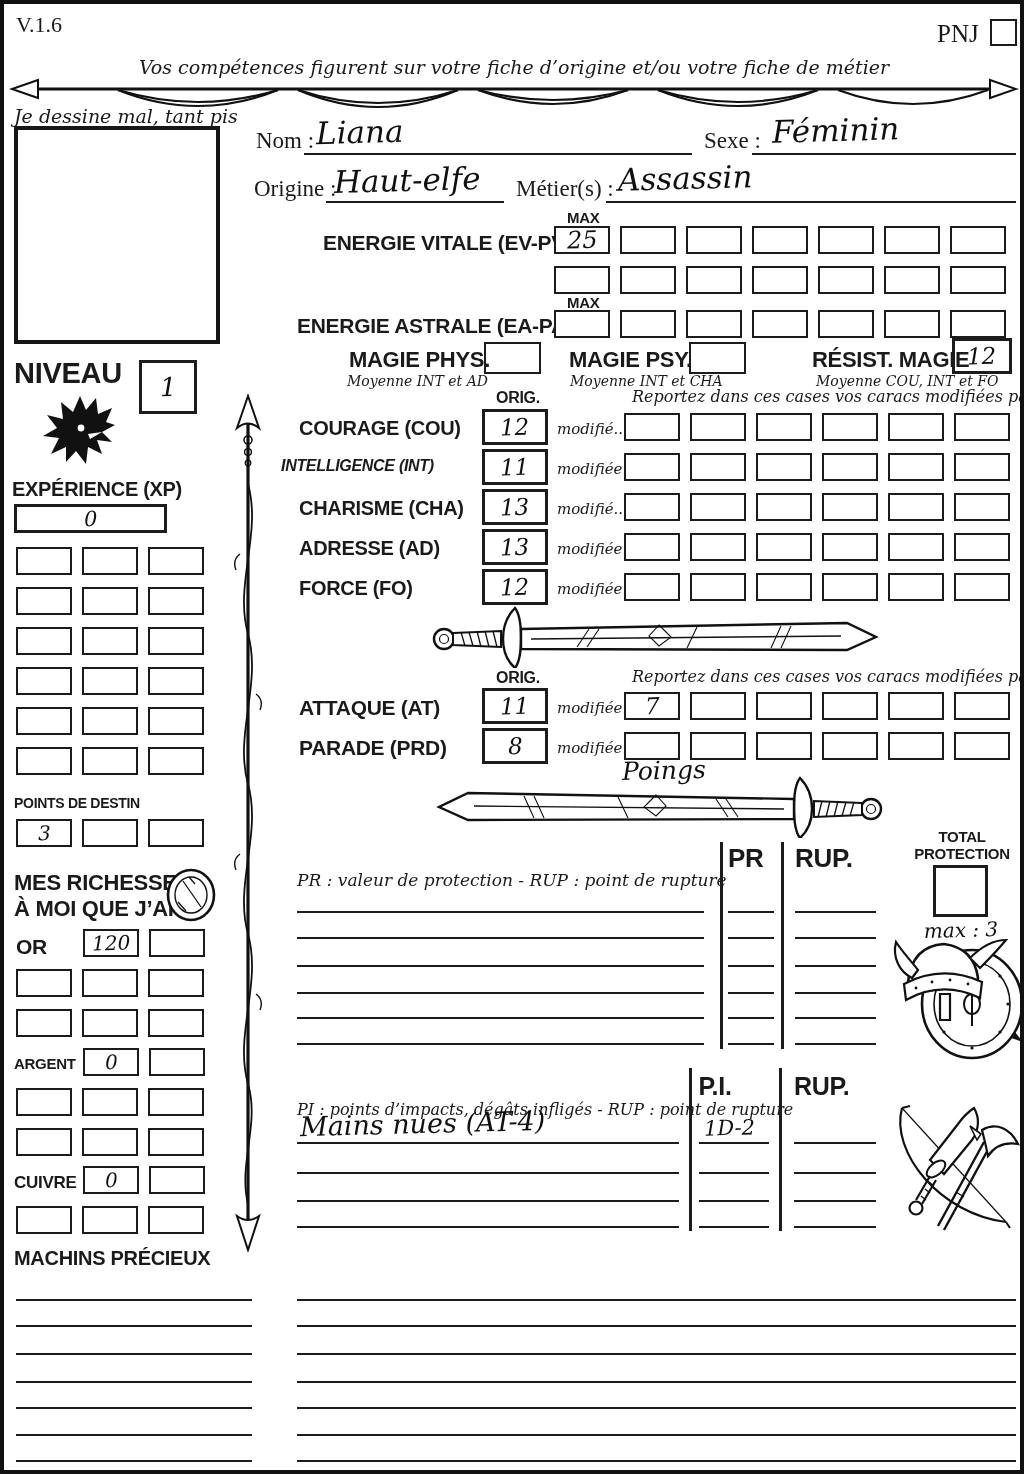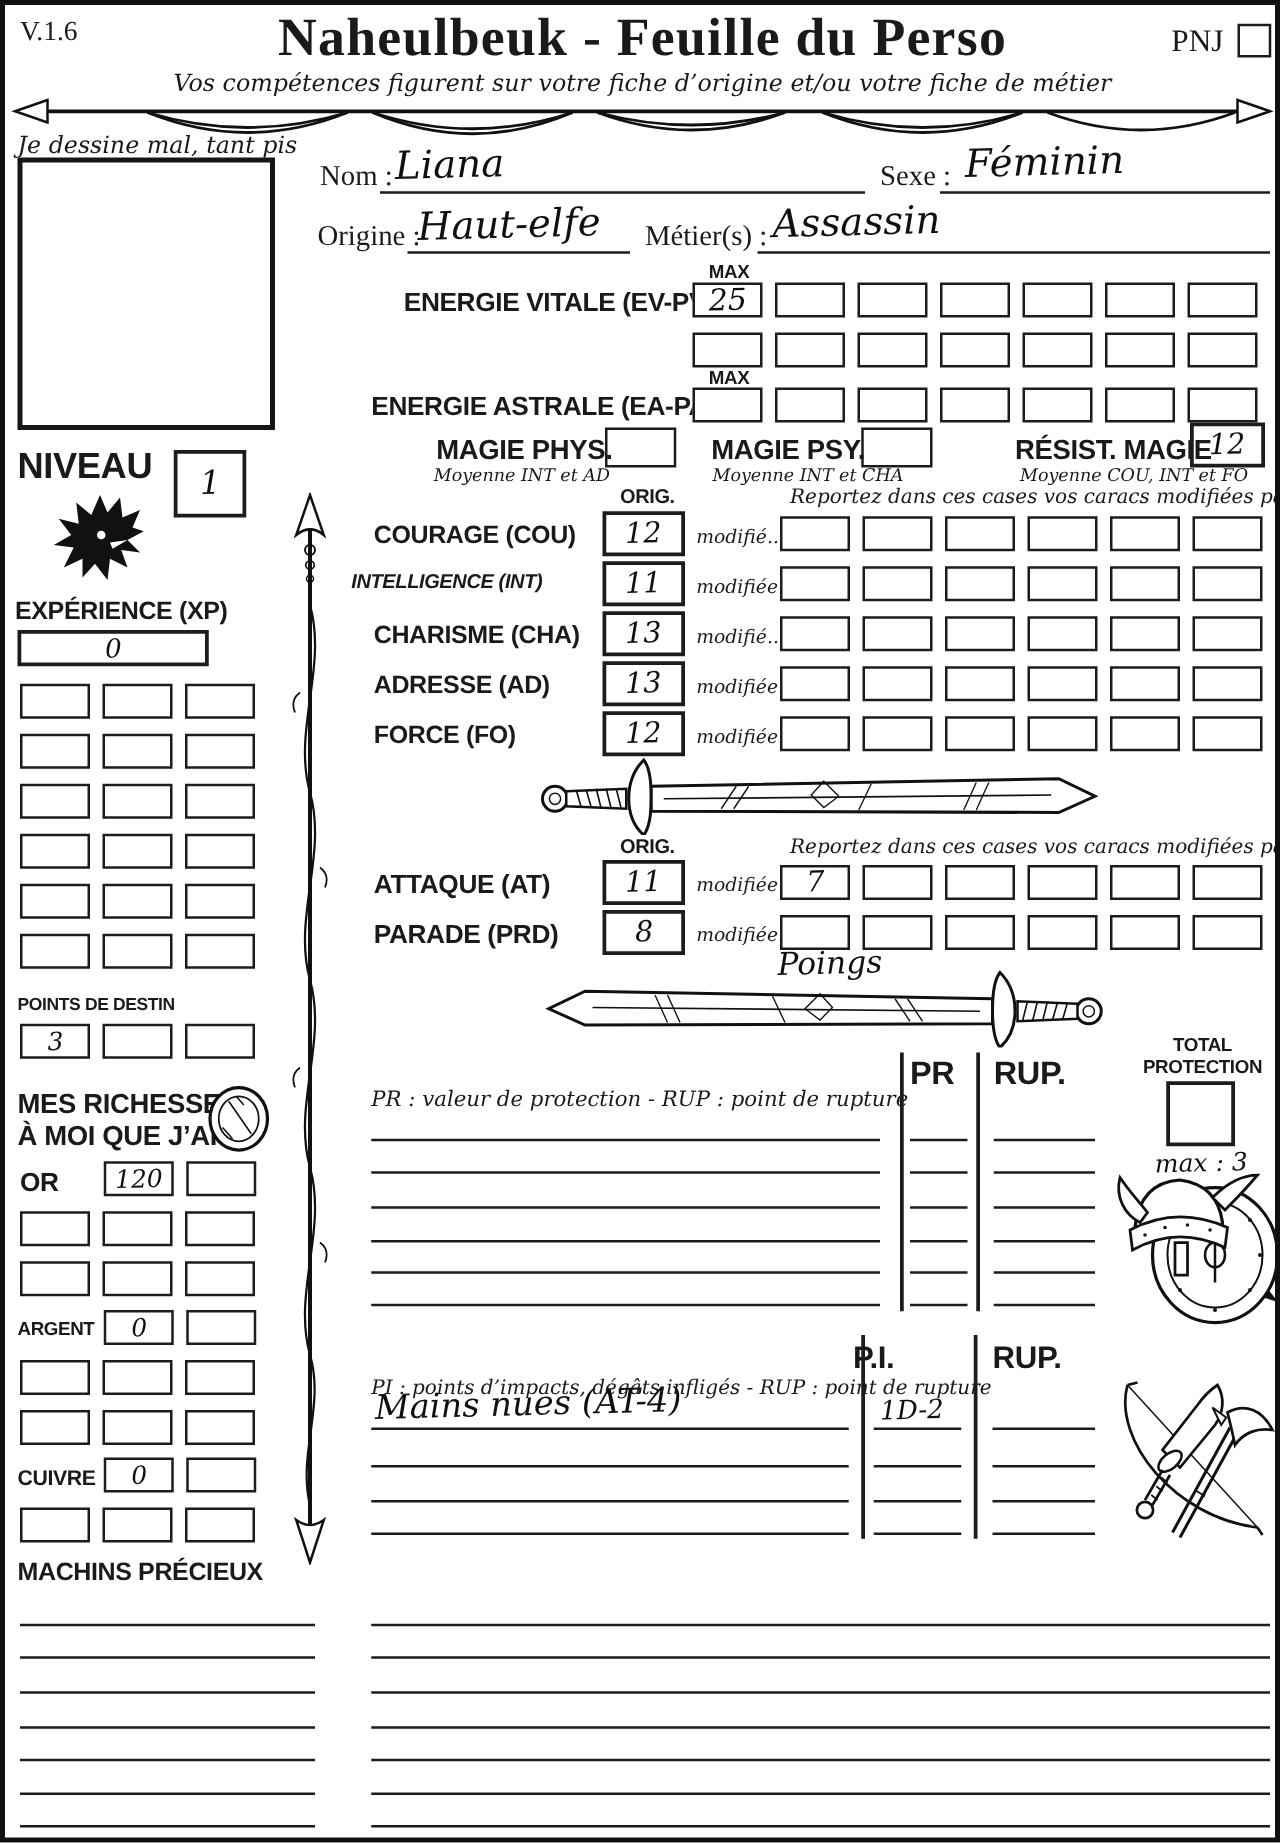--- a/index.html
+++ b/index.html
@@ -19,21 +19,20 @@
   .vline{position:absolute;width:2.5px;background:#1c1c1c;}
   .ctr{display:flex;align-items:center;justify-content:center;text-align:center;}
   svg{display:block;}
 </style>
 </head>
 <body>
 
 <div class="sheet">
 
   <div class="abs serif" style="left:12px;top:8px;font-size:22px;">V.1.6</div>
-  <div class="abs serif ctr" style="left:130px;top:2px;width:760px;font-size:43px;font-weight:bold;letter-spacing:1px;">Naheulbeuk - Feuille du Perso</div>
   <div class="abs serif" style="left:933px;top:16px;font-size:25px;">PNJ</div>
   <div class="abs" style="left:986px;top:15px;width:27px;height:27px;border:2.5px solid #1c1c1c;box-sizing:border-box;"></div>
   <div class="abs ital ctr" style="left:160px;top:52px;width:700px;font-size:19px;">Vos compétences figurent sur votre fiche d’origine et/ou votre fiche de métier</div>
 
   <div class="abs" style="left:4px;top:72px;">
     <svg width="1012" height="36" viewBox="0 0 1012 36">
       <g stroke="#111" fill="none" stroke-width="3">
         <path d="M30,13 H982"></path>
       </g>
       <g stroke="#111" fill="#fff" stroke-width="2">
@@ -453,21 +452,21 @@
           <circle cx="42" cy="52" r="1.4"></circle>
           <circle cx="60" cy="50" r="1.4"></circle>
           <circle cx="78" cy="54" r="1.4"></circle>
       </g>
     </svg>
   </div>
 
   <div class="abs ital" style="left:293px;top:1096px;font-size:16px;">PI : points d’impacts, dégâts infligés - RUP : point de rupture</div>
   <div class="vline" style="left:685px;top:1064px;height:163px;"></div>
   <div class="vline" style="left:775px;top:1064px;height:163px;"></div>
-  <div class="abs disp ctr" style="left:655px;top:1068px;width:80px;font-size:25px;">P.I.</div>
+  <div class="abs disp ctr" style="left:671px;top:1068px;width:80px;font-size:25px;">P.I.</div>
   <div class="abs disp" style="left:790px;top:1068px;font-size:25px;">RUP.</div>
 
   <div class="abs hand" style="left:296px;top:1104px;font-size:27px;">Mains nues (AT-4)</div>
   <div class="abs hand" style="left:700px;top:1112px;font-size:21px;">1D-2</div>
   <div class="fline" style="left:293px;top:1138px;width:382px;"></div>
   <div class="fline" style="left:695px;top:1138px;width:70px;"></div>
   <div class="fline" style="left:790px;top:1138px;width:82px;"></div>
   <div class="fline" style="left:293px;top:1168px;width:382px;"></div>
   <div class="fline" style="left:695px;top:1168px;width:70px;"></div>
   <div class="fline" style="left:790px;top:1168px;width:82px;"></div>

